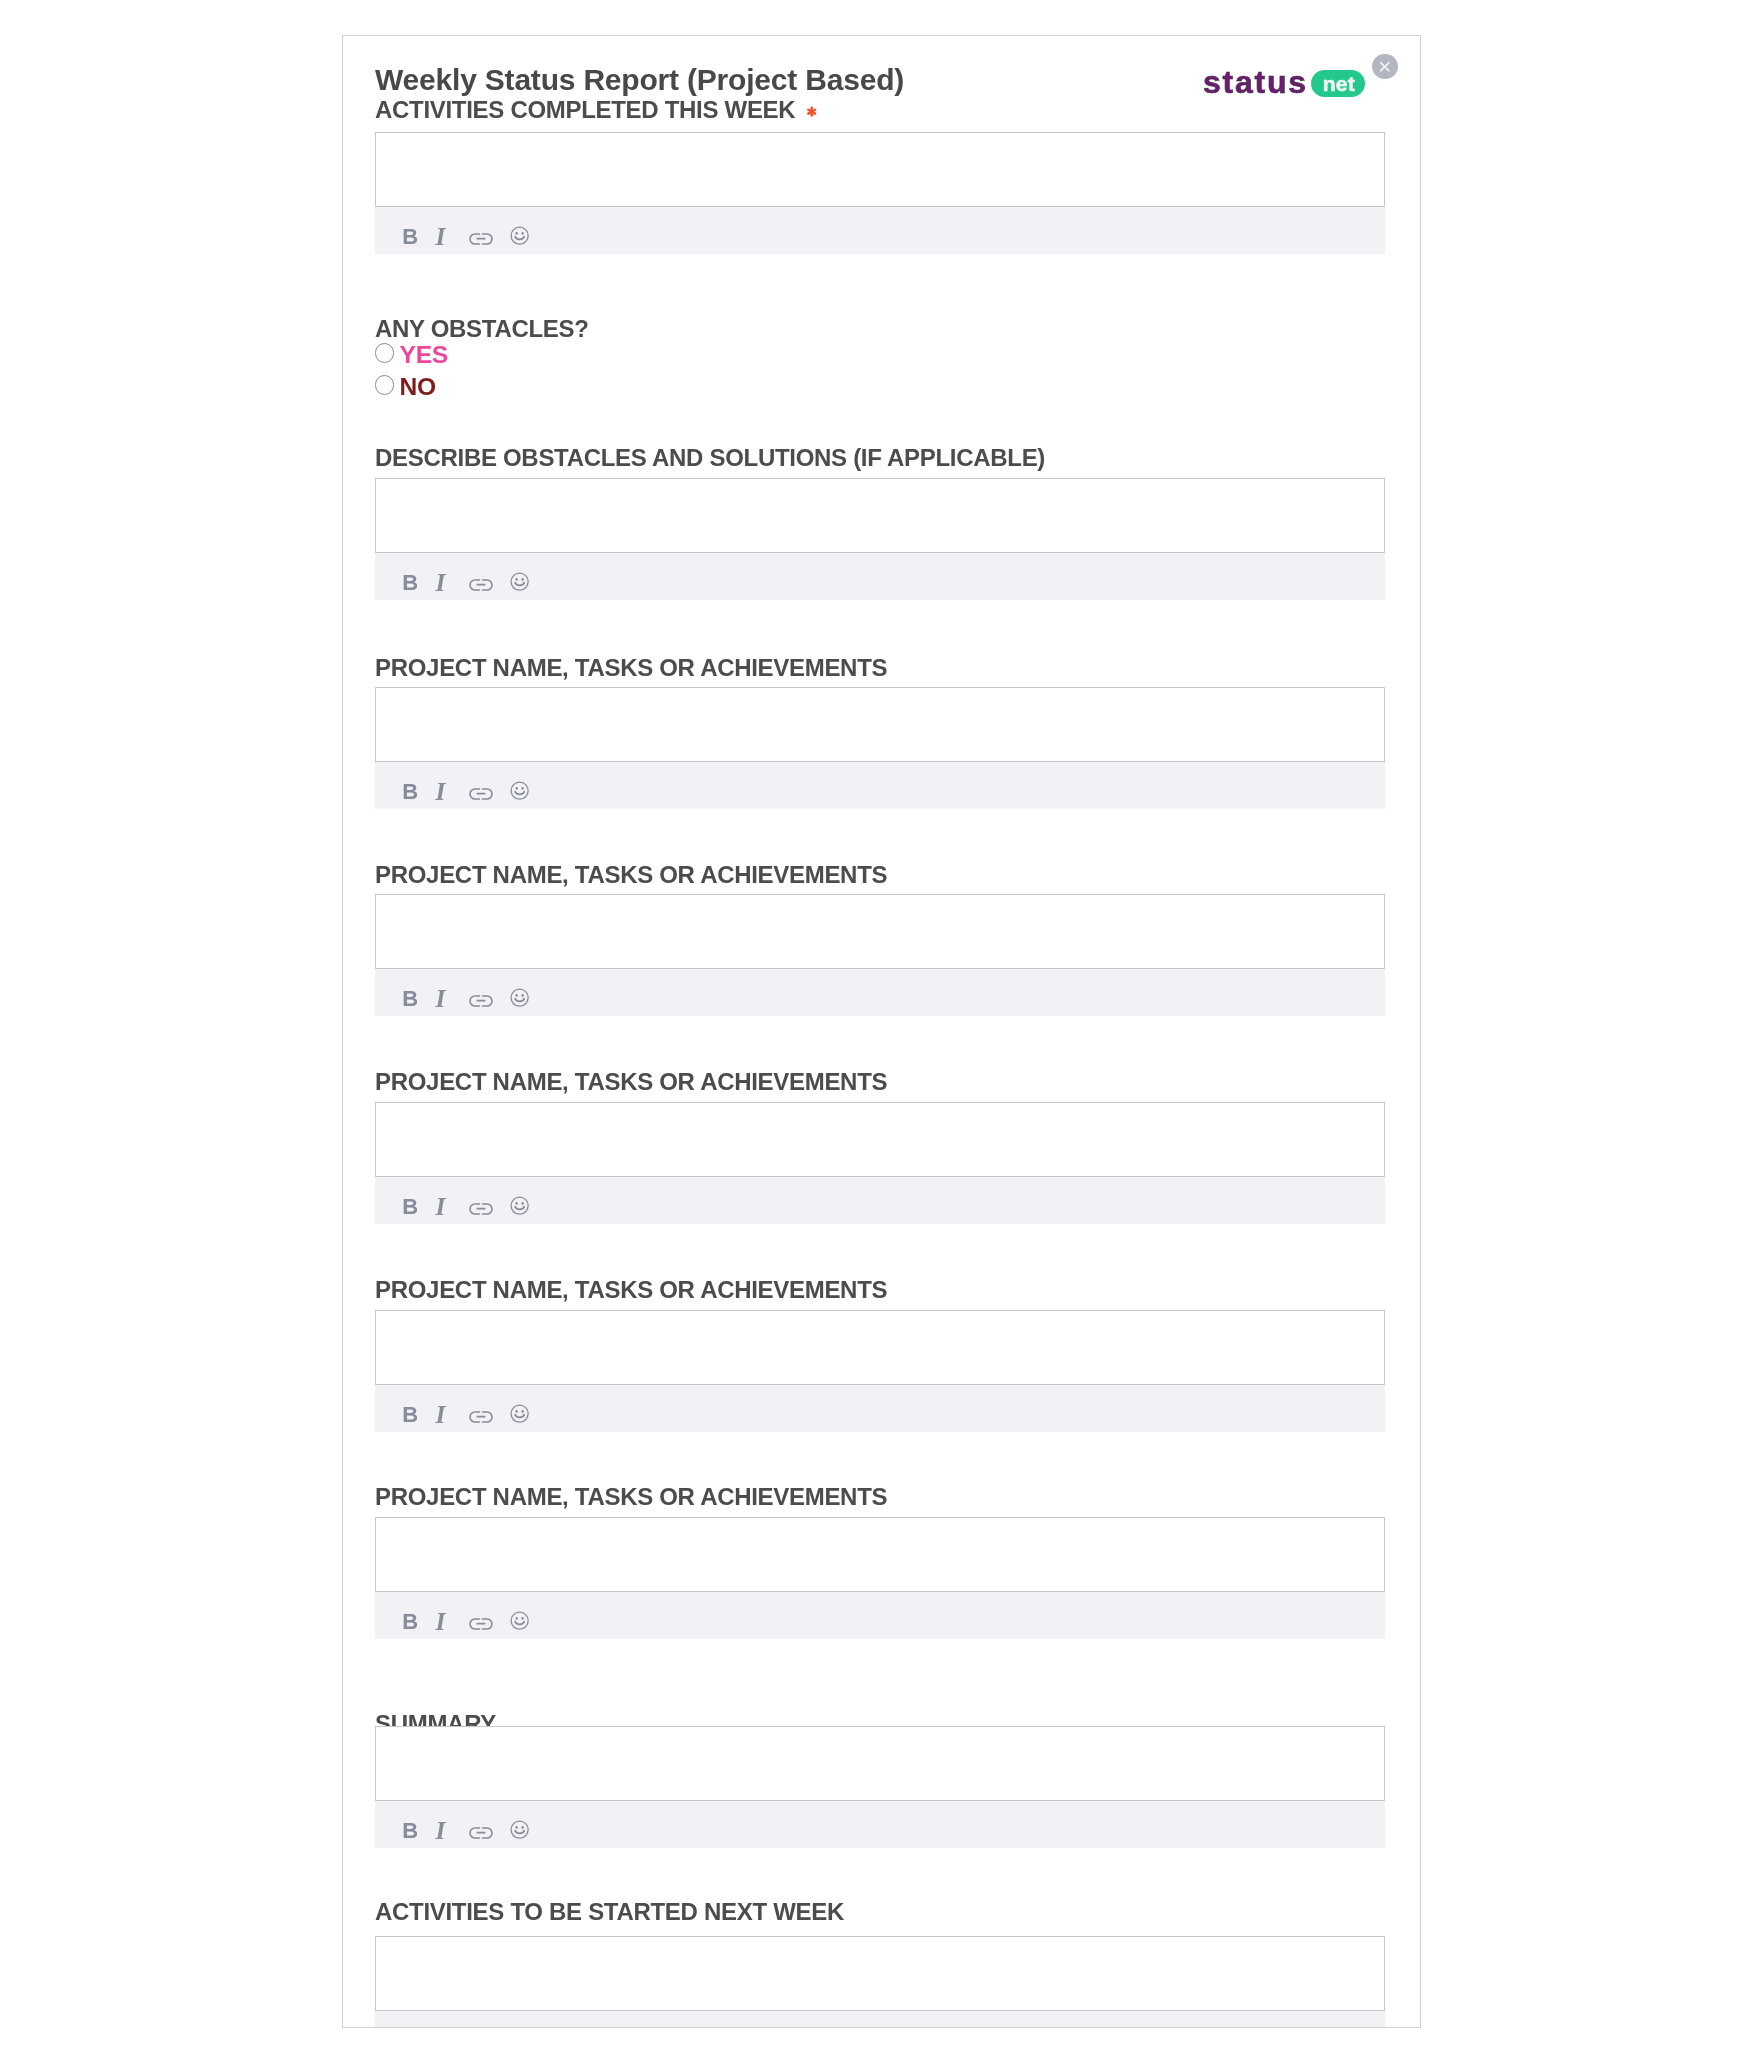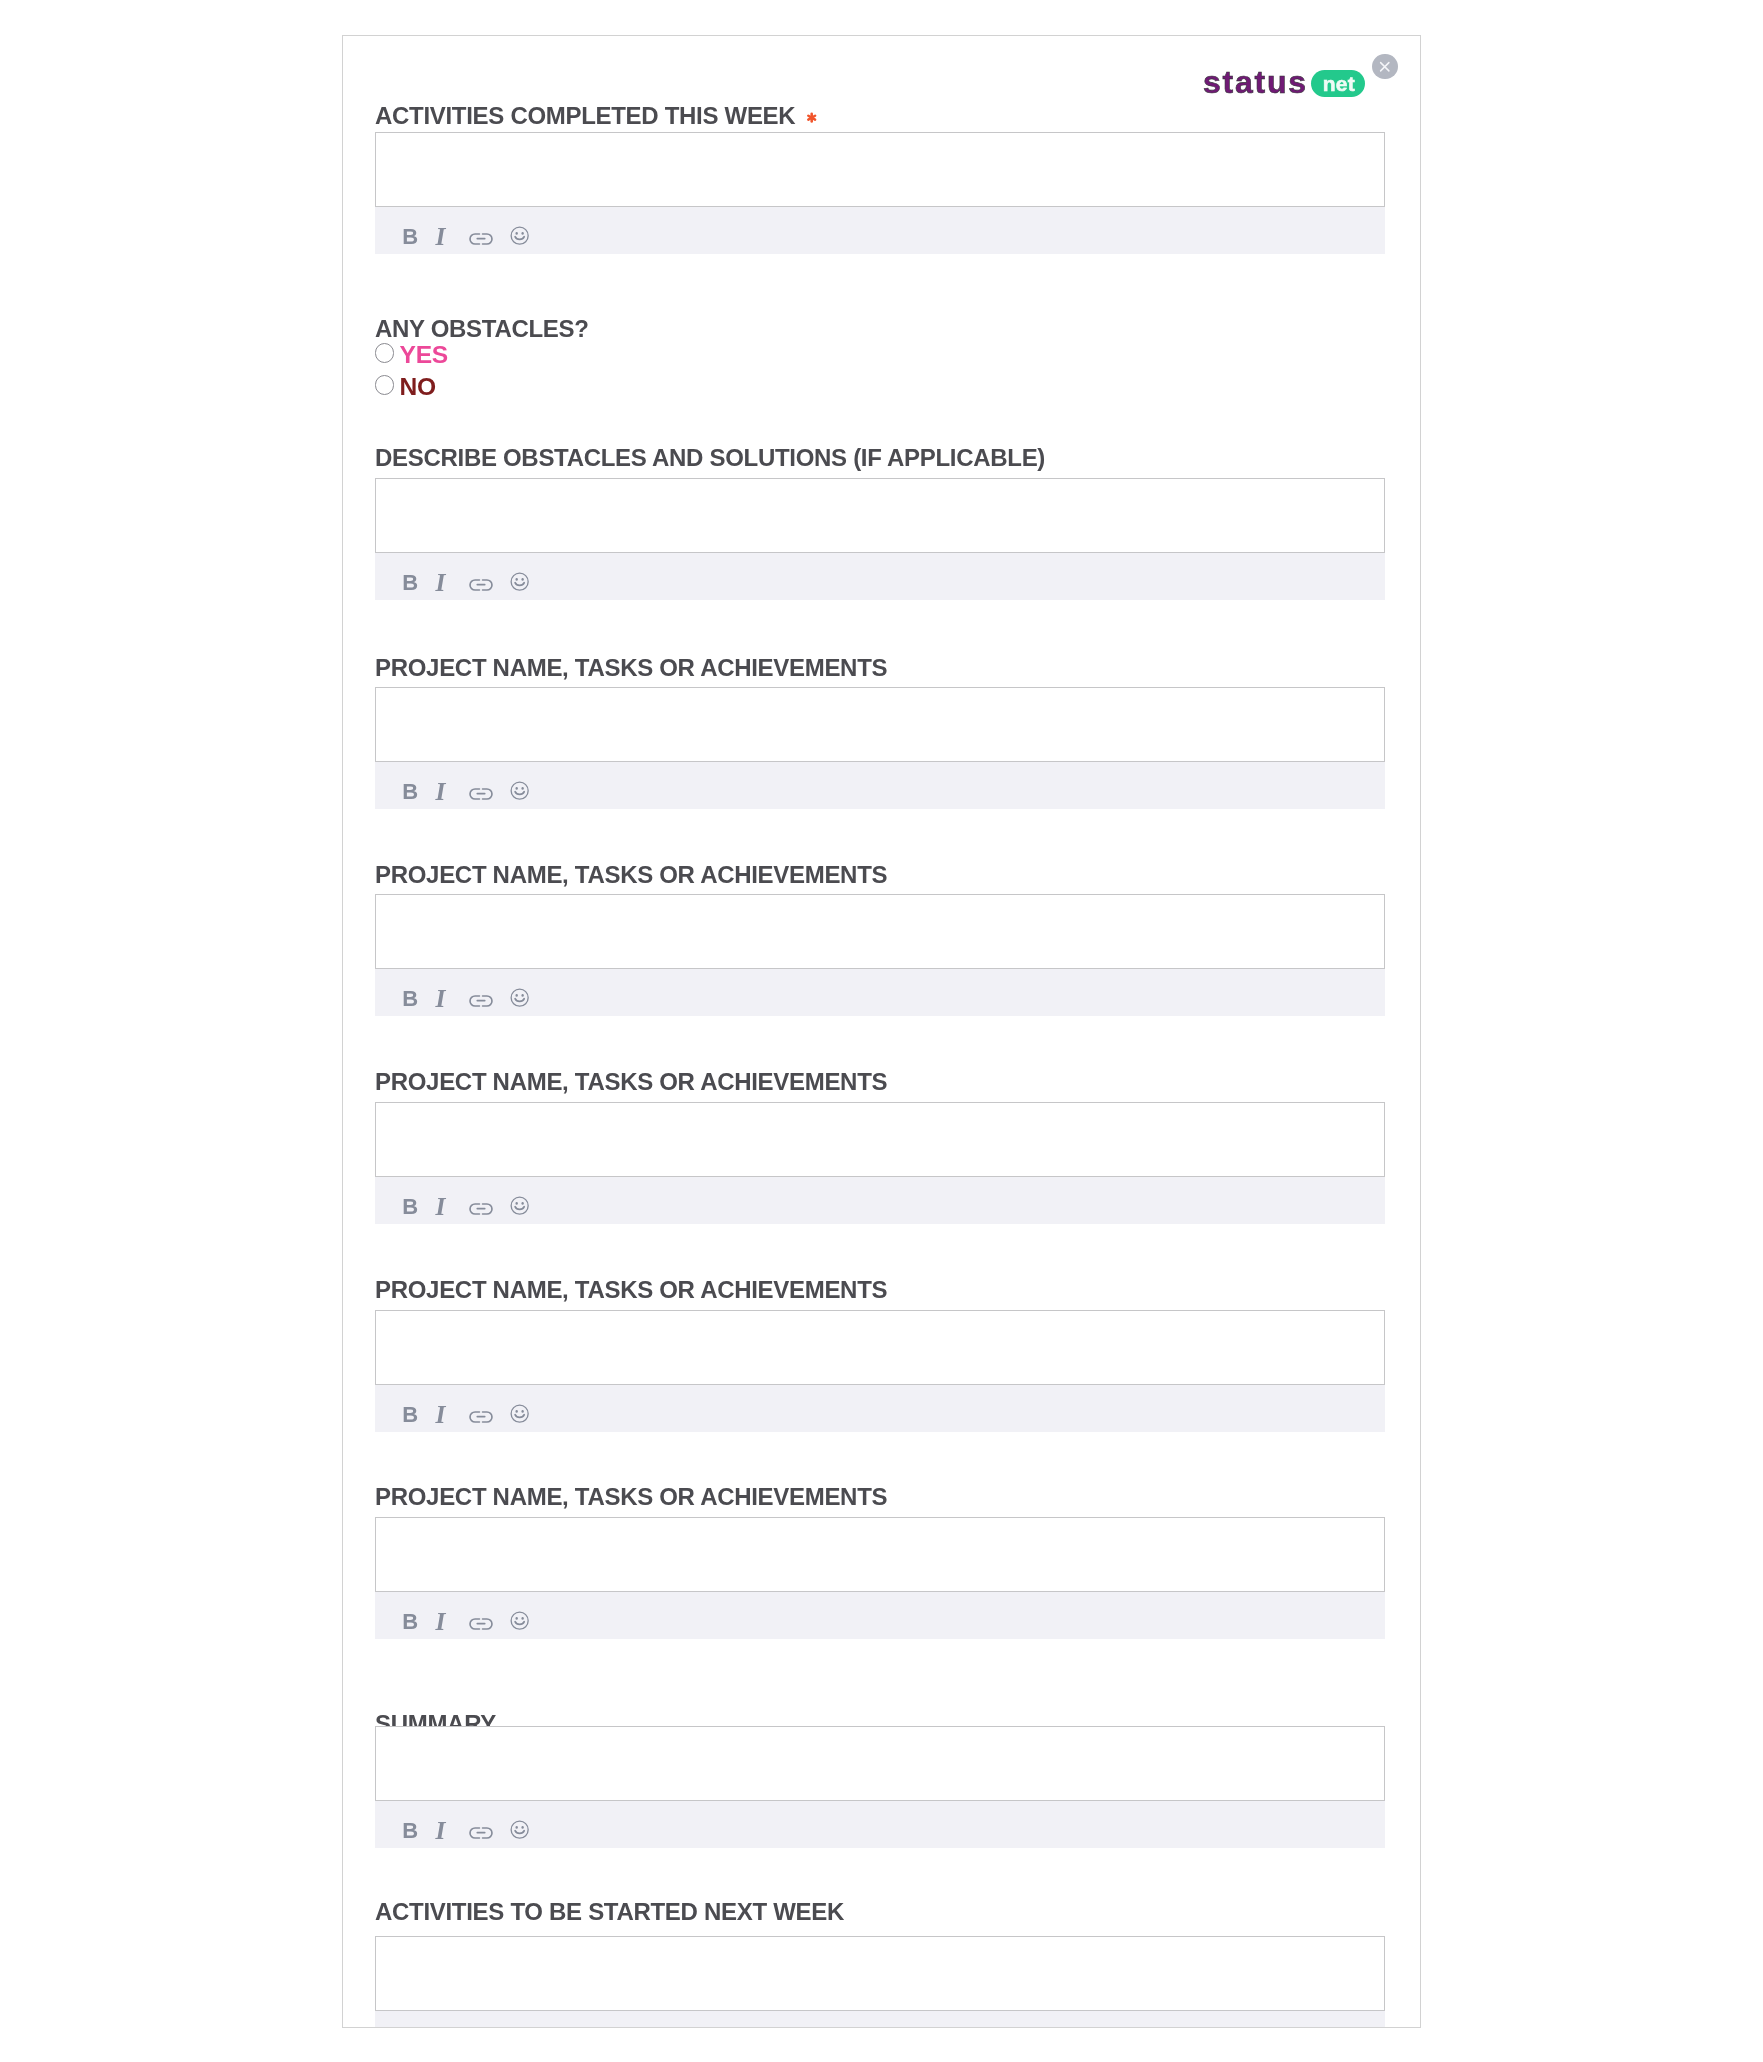--- a/index.html
+++ b/index.html
@@ -59,34 +59,35 @@
         flex:0 0 auto;background:#fff;}
   .rlabel{margin-left:5.3px;font-family:"Liberation Sans",sans-serif;font-weight:bold;
           font-size:24.6px;letter-spacing:-0.3px;line-height:1;position:relative;top:1.8px;}
 </style>
 </head>
 <body>
 
 <div class="page">
   <div class="card">
 
+    <div class="hdr-title">Weekly Status Report (Project Based)</div>
 
     <div class="logo">
       <span class="logo-word">status</span>
       <span class="logo-pill">net</span>
     </div>
 
     <div class="close">
       <svg width="25.5" height="25.5" viewBox="0 0 29 29">
         <path d="M9.8 9.8 L19.2 19.2 M19.2 9.8 L9.8 19.2" stroke="#f4f5f8" stroke-width="1.7" stroke-linecap="round" fill="none"></path>
       </svg>
     </div>
 
     <div id="fields-host">
-        <div class="flabel" style="top: 68px;">ACTIVITIES COMPLETED THIS WEEK<span class="req"><svg width="11.4" height="11.4" viewBox="0 0 24 24">
+        <div class="flabel" style="top: 62px;">ACTIVITIES COMPLETED THIS WEEK<span class="req"><svg width="11.4" height="11.4" viewBox="0 0 24 24">
               <g stroke="#f1552c" stroke-width="5.4" stroke-linecap="round">
                 <path d="M12 3.8 L12 20.2"></path>
                 <path d="M4.9 7.9 L19.1 16.1"></path>
                 <path d="M4.9 16.1 L19.1 7.9"></path>
               </g>
             </svg></span></div>
         <div class="editor" style="top: 96px;">
           <textarea class="ta" value="" style=""></textarea>
           <div class="tbar">
             <div class="tbi btxt">B</div>

